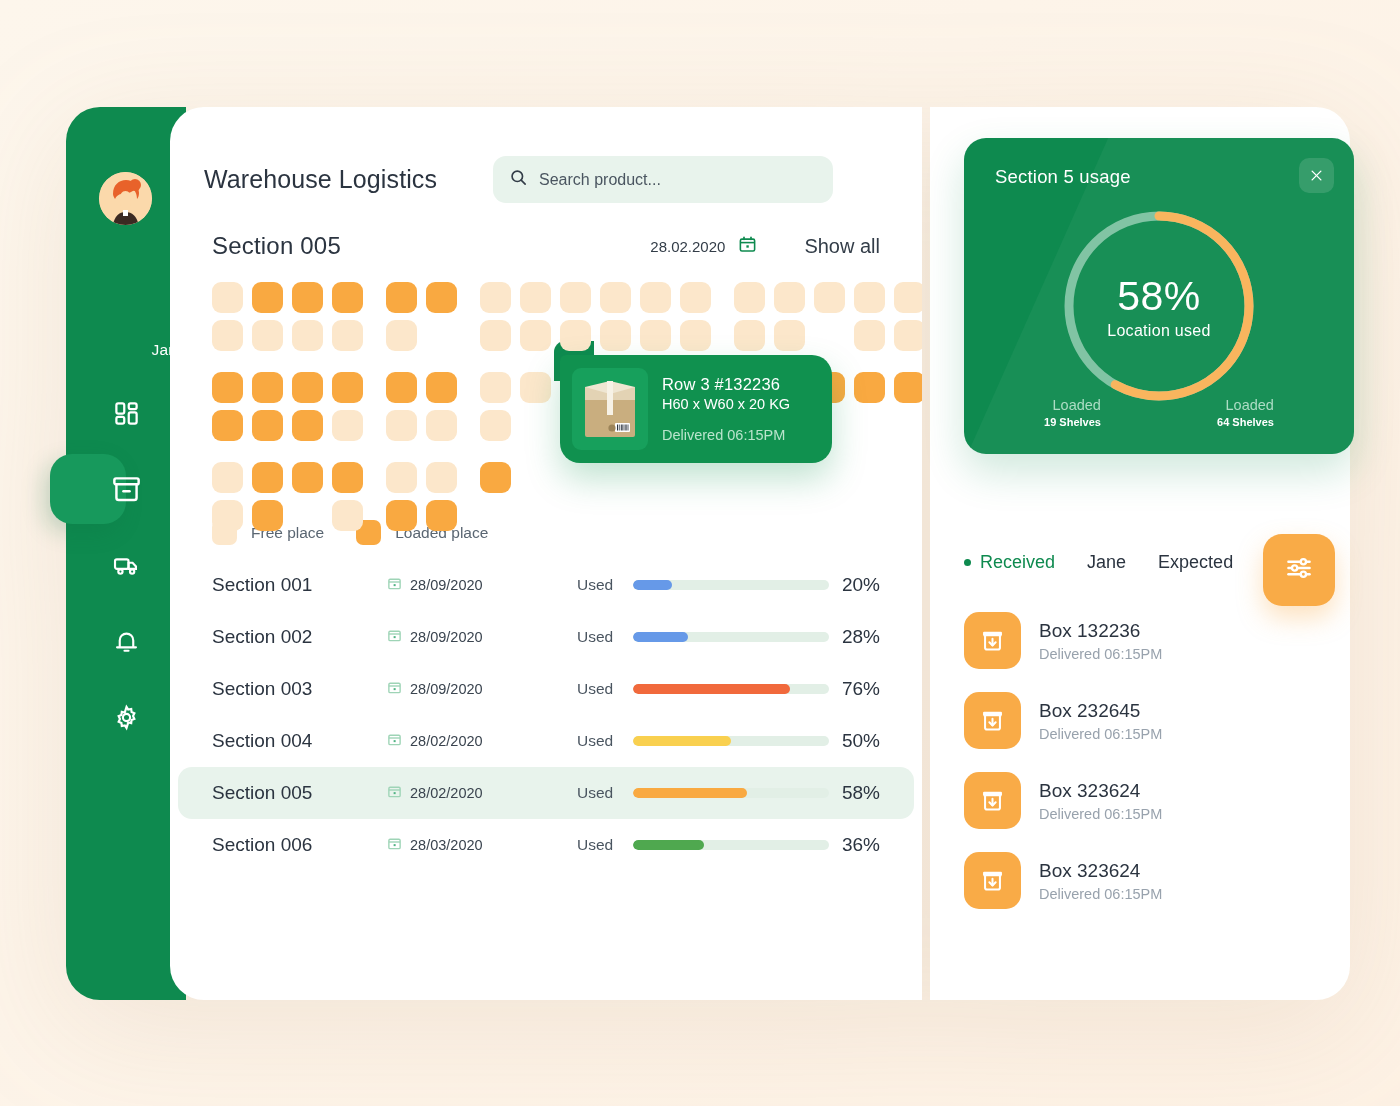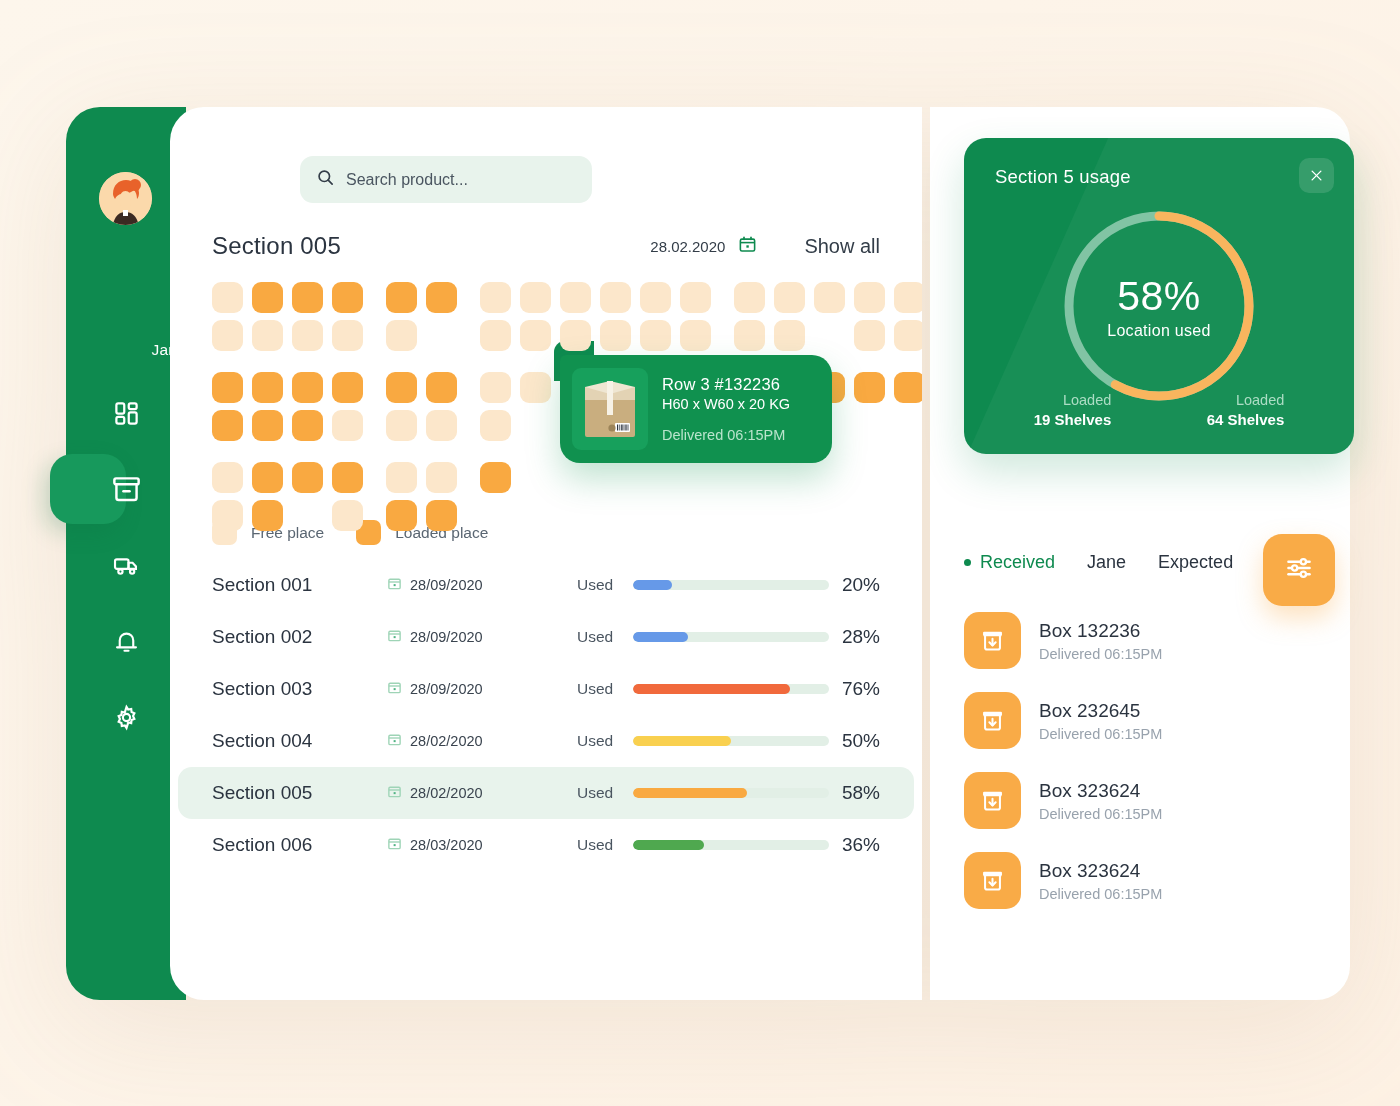--- a/index.html
+++ b/index.html
@@ -98,22 +98,22 @@
     align-items: center;
     padding: 49px 0 0 34px;
   }
   .app-title {
     font-size: 25px;
     color: #2b3440;
     font-weight: 400;
     letter-spacing: .1px;
   }
   .search {
-    margin-left: 96px;
-    width: 292px;
+    margin-left: 56px;
+    width: 340px;
     height: 47px;
     background: #e8f3ec;
     border-radius: 13px;
     display: flex;
     align-items: center;
     padding: 0 16px;
     gap: 11px;
   }
   .search input {
     border: none;
@@ -354,21 +354,21 @@
   .stats {
     position: absolute;
     left: 0; right: 0;
     bottom: 26px;
     display: flex;
     justify-content: space-around;
     padding: 0 22px;
   }
   .stat { text-align: right; }
   .stat-lbl { color: #a9dcc2; font-size: 14.5px; }
-  .stat-val { color: #ffffff; font-size: 15px; font-weight: bold; margin-top: 3px; }
+  .stat-val { color: #ffffff; font-size: 11px; font-weight: bold; margin-top: 3px; }
 
   
   .tabs {
     position: absolute;
     left: 34px;
     top: 445px;
     display: flex;
     align-items: center;
     gap: 32px;
   }
@@ -481,20 +481,21 @@
             <path d="M12 2.6l1.5 2.3 2.7-.5.3 2.7 2.5 1.1-1.2 2.5 1.2 2.5-2.5 1.1-.3 2.7-2.7-.5L12 21.4l-1.5-2.3-2.7.5-.3-2.7-2.5-1.1 1.2-2.5-1.2-2.5 2.5-1.1.3-2.7 2.7.5z"></path>
           </svg>
         </span>
       </div>
     </div>
   </div>
 
   <div class="main">
 
     <div class="topbar">
+      <div class="app-title">Warehouse Logistics</div>
       <div class="search">
         <span>
           <svg width="19" height="19" viewBox="0 0 24 24" fill="none" stroke="#333d48" stroke-width="2.1">
             <circle cx="10.5" cy="10.5" r="6.6"></circle>
             <line x1="15.4" y1="15.4" x2="20.4" y2="20.4" stroke-linecap="round"></line>
           </svg>
         </span>
         <input type="text" placeholder="Search product..." style="">
       </div>
     </div>

